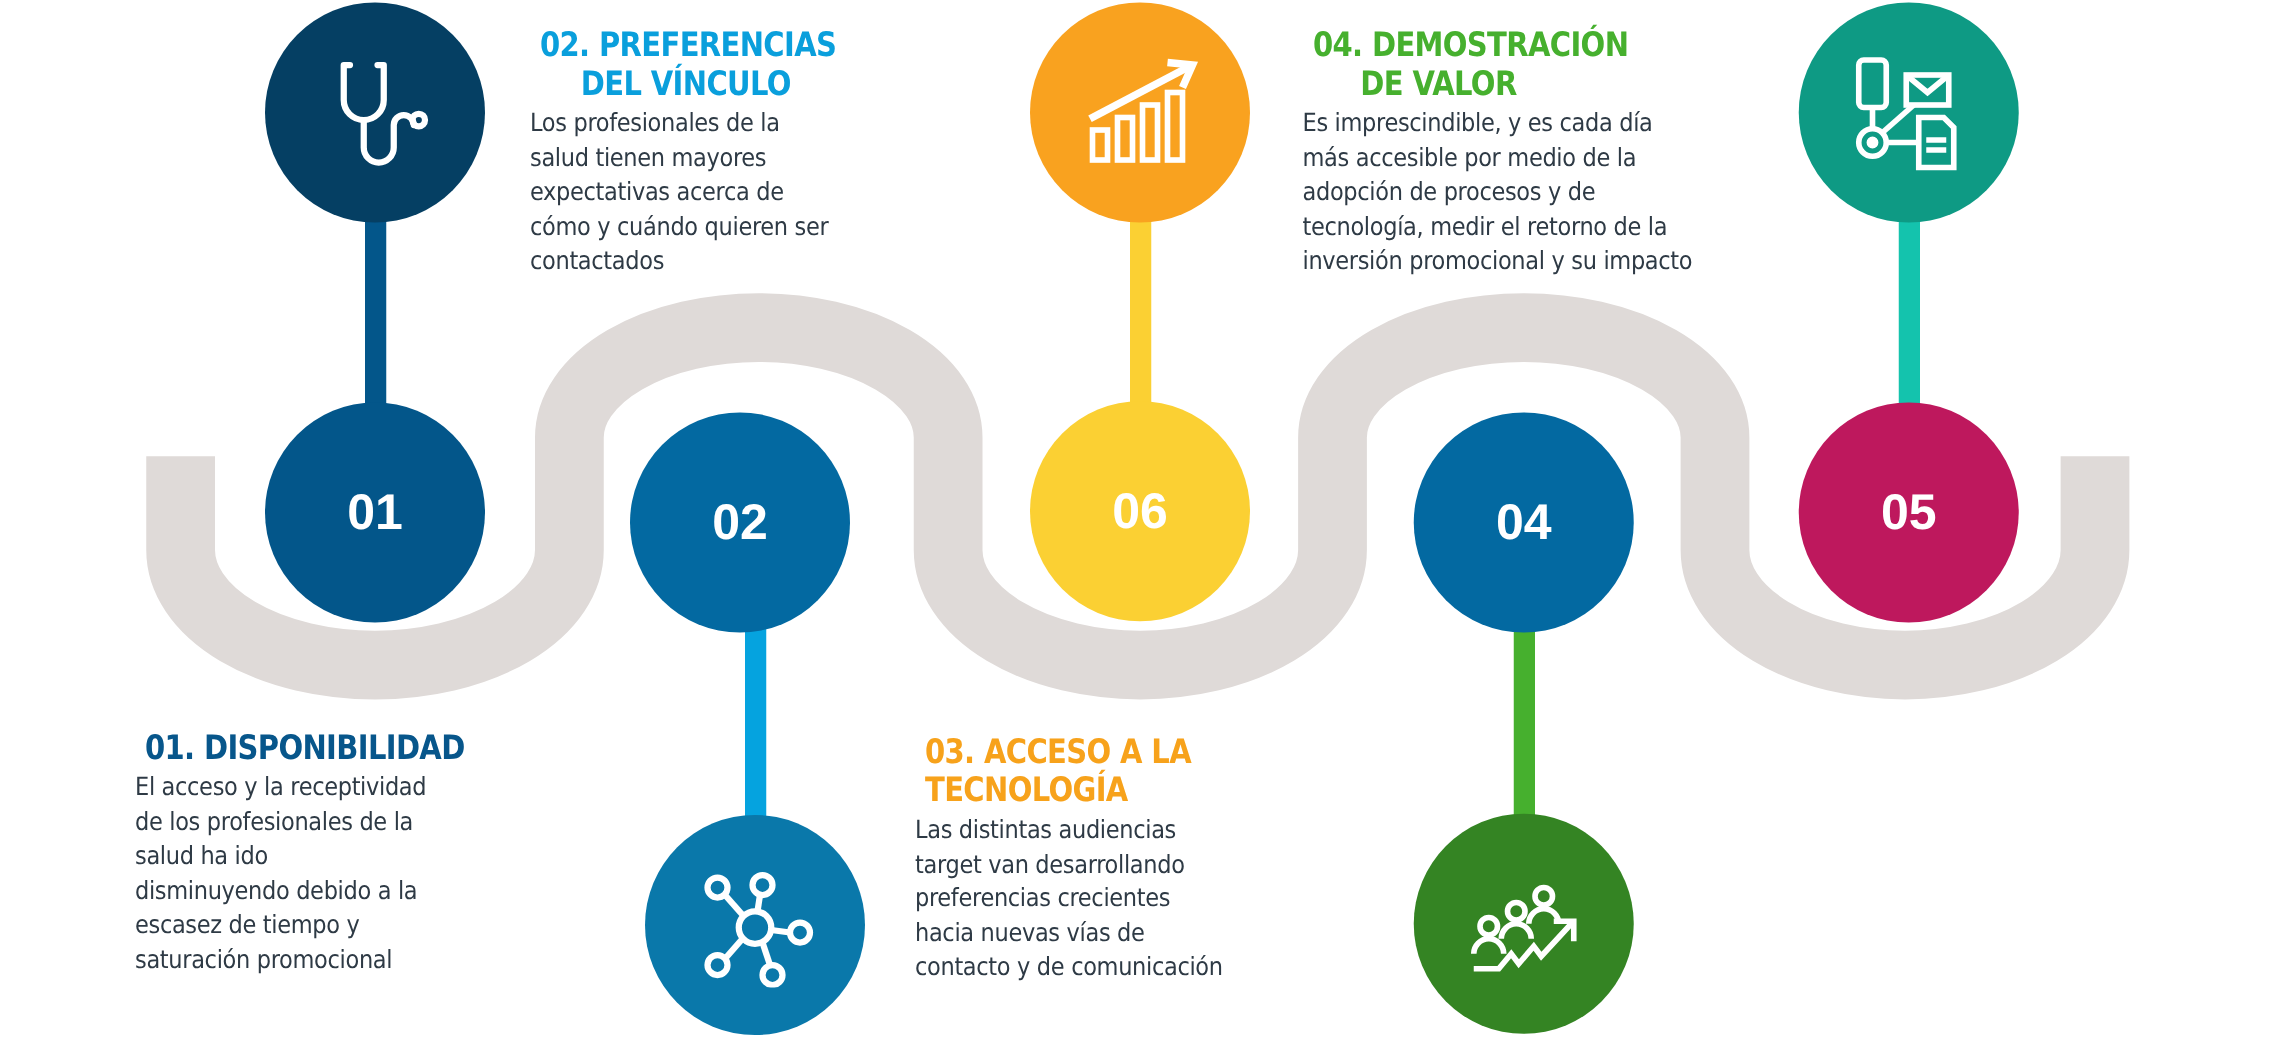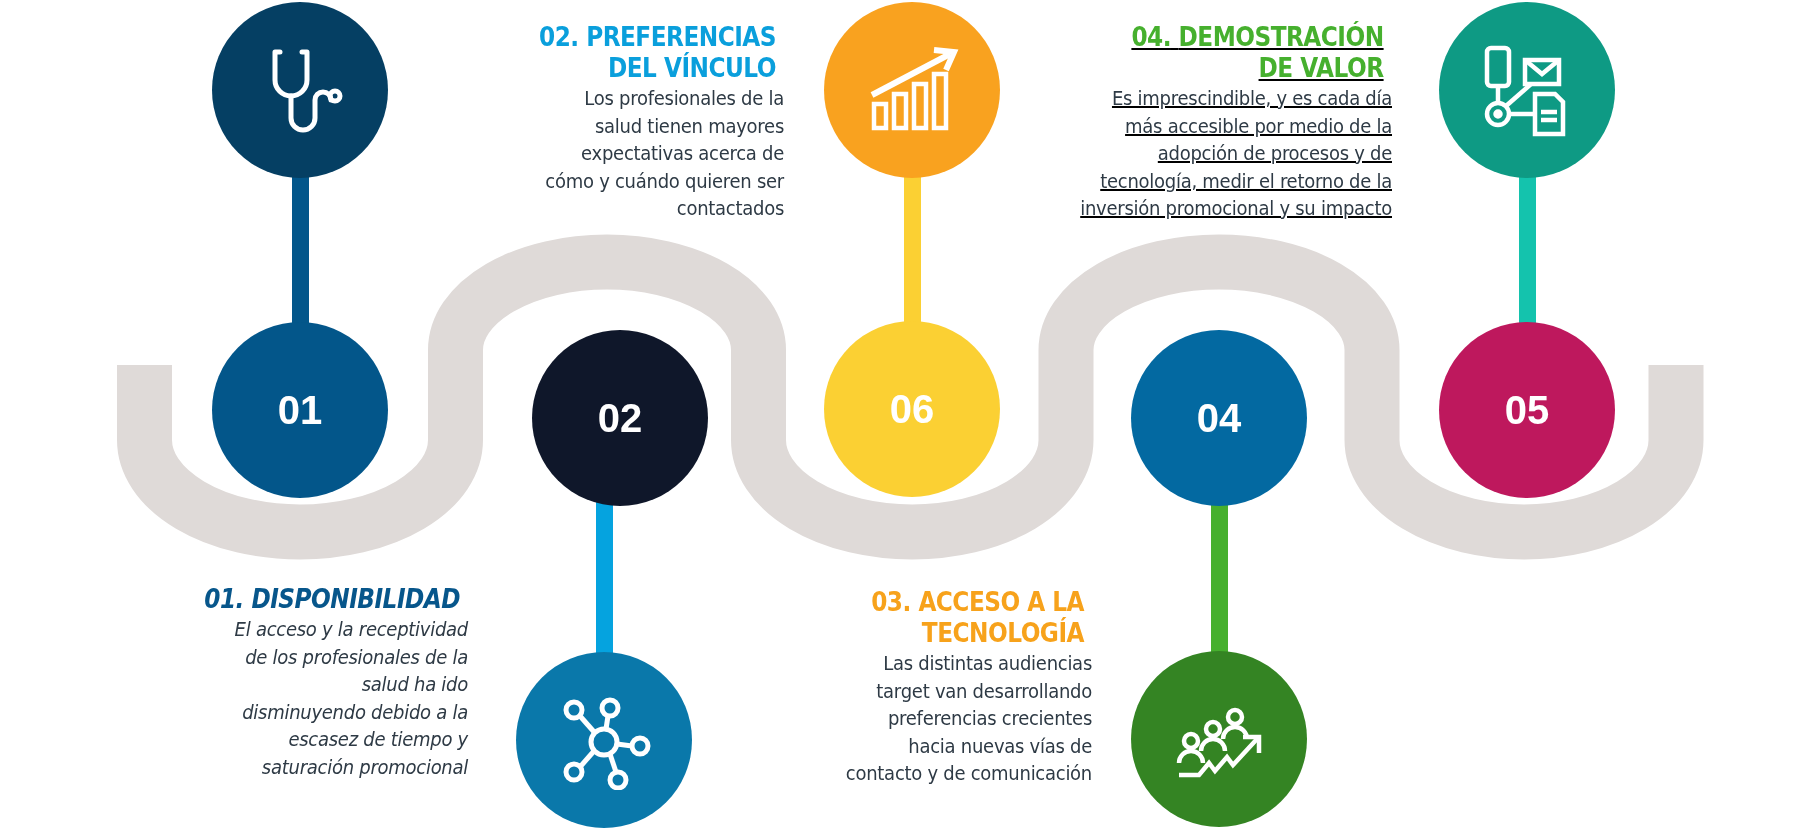--- a/index.html
+++ b/index.html
@@ -6,21 +6,21 @@
   body { width: 1820px; height: 830px; position: relative; overflow: hidden;
          font-family: "Liberation Sans", "DejaVu Sans", sans-serif; }
   #stage { position: absolute; left: 0; top: 0; width: 1820px; height: 830px; }
   svg.wave { position: absolute; left: 0; top: 0; }
   .circle { position: absolute; width: 176px; height: 176px; border-radius: 50%;
             display: flex; align-items: center; justify-content: center; }
   .num { color: #ffffff; font-weight: bold; font-size: 40px;
          font-family: "Liberation Sans", sans-serif; letter-spacing: 0px; }
   .stem { position: absolute; width: 17px; }
   .icon svg { width: 100px; height: 100px; }
-  .block { position: absolute; text-align: right; }
+  .block { position: absolute; text-align: left; }
   .title { font-weight: bold; font-size: 27px; line-height: 31px;
            font-family: "DejaVu Sans", sans-serif; letter-spacing: -0.6px;
            transform: scaleX(0.86); transform-origin: center top; white-space: nowrap; }
   .title .l2 { display: block; }
   .body { color: #2e3a45; font-size: 20px; line-height: 27.5px; margin-top: 2px;
           font-family: "DejaVu Sans", sans-serif; letter-spacing: -0.3px;
           transform: scaleX(0.9); transform-origin: center top; }
   .body span { display: block; white-space: nowrap; }
 </style>
 </head>
@@ -94,34 +94,34 @@
       <circle cx="66" cy="28" r="7"></circle>
       <path d="M54 50 a12 12 0 0 1 24 0"></path>
       <path d="M10 86 H30 L40 74 L46 82 L58 68 L64 76 L88 50"></path>
       <path d="M74 48 H90 V64"></path>
     </svg>
   </div>
 
   <div class="circle" style="left:212px;top:322px;background:#03568a;">
     <span class="num">01</span>
   </div>
-  <div class="circle" style="left:532px;top:330px;background:#0f172a;">
+  <div class="circle" style="left:504px;top:330px;background:#0369a1;">
     <span class="num">02</span>
   </div>
   <div class="circle" style="left:824px;top:321px;background:#fbd033;">
     <span class="num">06</span>
   </div>
   <div class="circle" style="left:1131px;top:330px;background:#0369a1;">
     <span class="num">04</span>
   </div>
   <div class="circle" style="left:1439px;top:322px;background:#be185d;">
     <span class="num">05</span>
   </div>
 
-  <div class="block" style="left:88px;top:583px;width:400px;font-style:italic;">
+  <div class="block" style="left:88px;top:583px;width:400px;">
     <div class="title" style="color:#07568b;">
       <span>01.</span>
       <span>DISPONIBILIDAD</span>
     </div>
     <div class="body">
       <span>El acceso y la receptividad</span>
       <span>de los profesionales de la</span>
       <span>salud ha ido</span>
       <span>disminuyendo debido a la</span>
       <span>escasez de tiempo y</span>
@@ -152,21 +152,21 @@
     </div>
     <div class="body">
       <span>Las distintas audiencias</span>
       <span>target van desarrollando</span>
       <span>preferencias crecientes</span>
       <span>hacia nuevas vías de</span>
       <span>contacto y de comunicación</span>
     </div>
   </div>
 
-  <div class="block" style="left:993px;top:21px;width:420px;text-decoration:underline;">
+  <div class="block" style="left:1021px;top:21px;width:420px;">
     <div class="title" style="color:#46b02e;">
       <span>04.</span>
       <span>DEMOSTRACIÓN</span>
       <span class="l2" style="padding-left:44px;">DE VALOR</span>
     </div>
     <div class="body">
       <span>Es imprescindible, y es cada día</span>
       <span>más accesible por medio de la</span>
       <span>adopción de procesos y de</span>
       <span>tecnología, medir el retorno de la</span>

